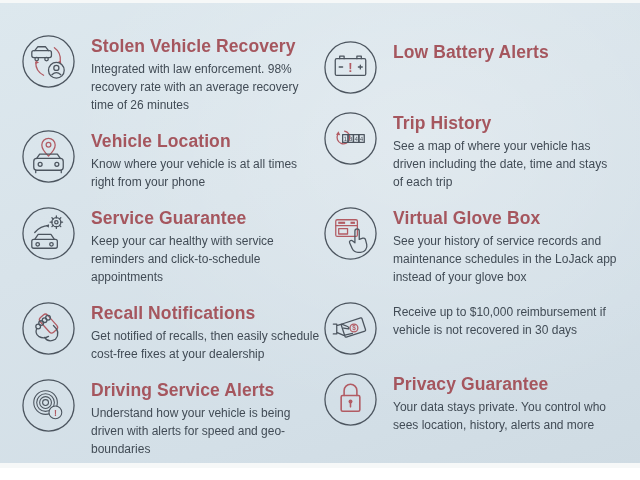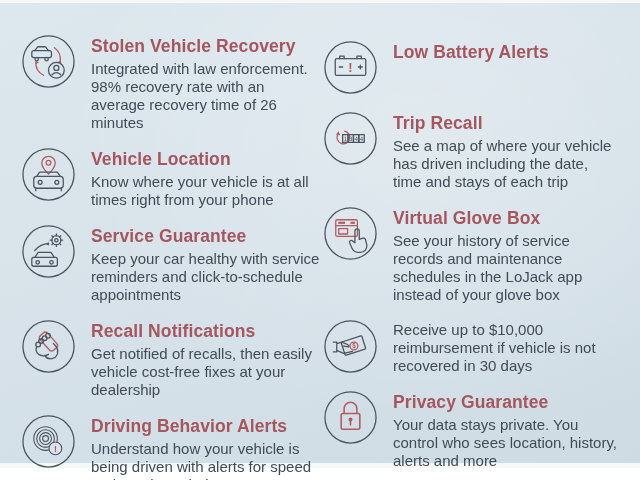--- a/index.html
+++ b/index.html
@@ -32,21 +32,21 @@
   .icon-wrap{flex:0 0 57px;width:57px;height:57px;margin-right:14px;}
   .icon-wrap svg{display:block;}
   .txt{padding-top:3px;}
   .title{
     font-size:17.5px;font-weight:bold;
     color:#a5565e;
     letter-spacing:0.1px;
     margin:0 0 3px 0;
   }
   .desc{
-    font-size:15px;
+    font-size:12px;
     color:#414b55;
     line-height:18px;
     margin:0;
   }
   .col.left .desc{max-width:230px;}
   .col.right .desc{max-width:246px;}
   .stroke-d-thin{fill:none;stroke:#4c555f;stroke-width:1.3;stroke-linecap:round;stroke-linejoin:round;}
   .stroke-r{fill:none;stroke:#b25b63;stroke-width:1.6;stroke-linecap:round;stroke-linejoin:round;}
   .stroke-r-thin{fill:none;stroke:#b25b63;stroke-width:1.3;stroke-linecap:round;stroke-linejoin:round;}
   .fill-r{fill:#b25b63;stroke:none;}
@@ -139,40 +139,40 @@
               <circle cx="21.5" cy="23.5" r="2.4"></circle>
               <circle cx="25" cy="20.5" r="2.4"></circle>
               <circle cx="28.5" cy="18" r="2.4"></circle>
               <path d="M17 29 q-2 5 2 8 q5 3 10 0"></path>
               <path d="M34 26 q8 7 2 14 q-7 4 -11-2"></path>
             </g>
           </svg>
         </div>
         <div class="txt">
           <div class="title">Recall Notifications</div>
-          <p class="desc">Get notified of recalls, then easily vehicle cost-free fixes at your dealership</p>
+          <p class="desc">Get notified of recalls, then easily schedule cost-free fixes at your dealership</p>
         </div>
       </div>
 
       <div class="feature">
         <div class="icon-wrap">
           <svg width="57" height="57" viewBox="0 0 58 58">
             <circle class="stroke-d-thin" cx="29" cy="29" r="26"></circle>
             <g fill="none" stroke="#4c555f" stroke-width="1.1">
               <circle cx="26" cy="26" r="3"></circle>
               <circle cx="26" cy="26" r="6"></circle>
               <circle cx="26" cy="26" r="9"></circle>
               <circle cx="26" cy="26" r="12"></circle>
             </g>
             <circle cx="36" cy="36" r="6.5" fill="#d8e3ea" stroke="#4c555f" stroke-width="1.1"></circle>
             <text x="36" y="39.5" text-anchor="middle" font-family="Liberation Sans, sans-serif" font-size="9" font-weight="bold" fill="#b25b63">!</text>
           </svg>
         </div>
         <div class="txt">
-          <div class="title">Driving Behavior Alerts</div>
+          <div class="title">Driving Service Alerts</div>
           <p class="desc">Understand how your vehicle is being driven with alerts for speed and geo-boundaries</p>
         </div>
       </div>
 
     </div>
 
     <div class="col right">
 
       <div class="feature">
         <div class="icon-wrap">
@@ -202,21 +202,21 @@
               <rect class="stroke-d-thin" x="32" y="25" width="5.5" height="8"></rect>
               <rect class="stroke-d-thin" x="37.5" y="25" width="5.5" height="8"></rect>
               <text class="tick-txt" x="23.8" y="31.5" text-anchor="middle">1</text>
               <text class="tick-txt" x="29.3" y="31.5" text-anchor="middle">3</text>
               <text class="tick-txt" x="34.8" y="31.5" text-anchor="middle">4</text>
               <text class="tick-txt" x="40.3" y="31.5" text-anchor="middle">4</text>
             </g>
           </svg>
         </div>
         <div class="txt">
-          <div class="title">Trip Recall</div>
+          <div class="title">Trip History</div>
           <p class="desc">See a map of where your vehicle has driven including the date, time and stays of each trip</p>
         </div>
       </div>
 
       <div class="feature">
         <div class="icon-wrap">
           <svg width="57" height="57" viewBox="0 0 58 58">
             <circle class="stroke-d-thin" cx="29" cy="29" r="26"></circle>
             <rect class="stroke-r-thin" x="14" y="15" width="22" height="17" rx="1.5"></rect>
             <path class="stroke-r-thin" d="M14 21 h22"></path>

